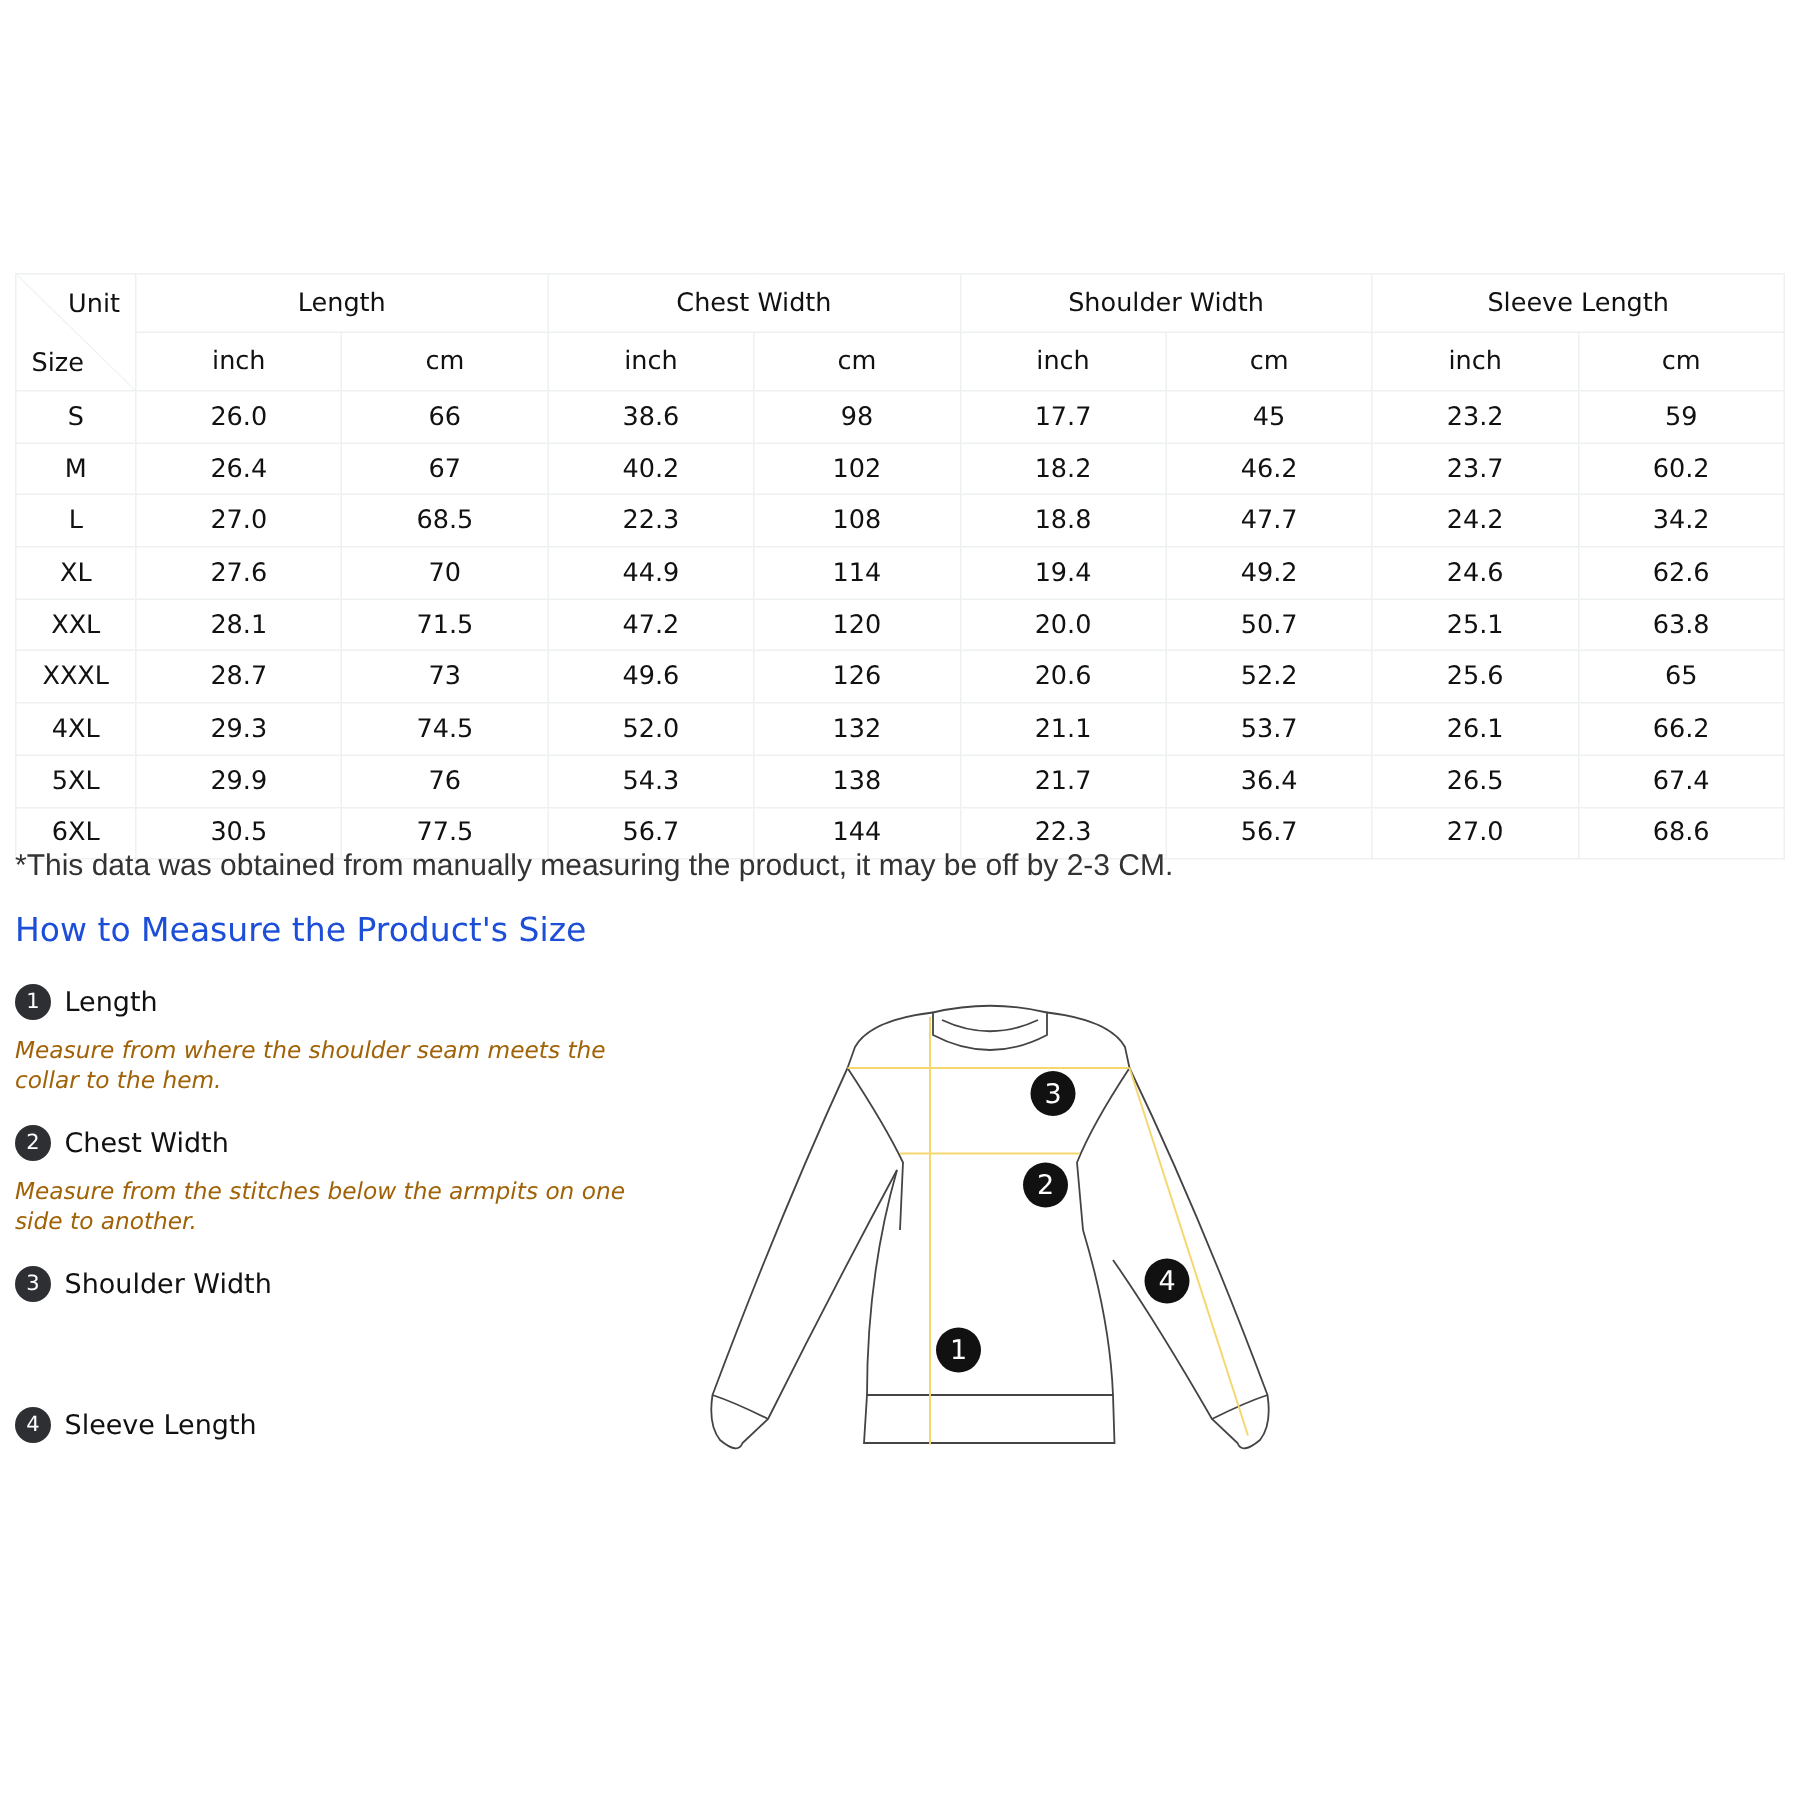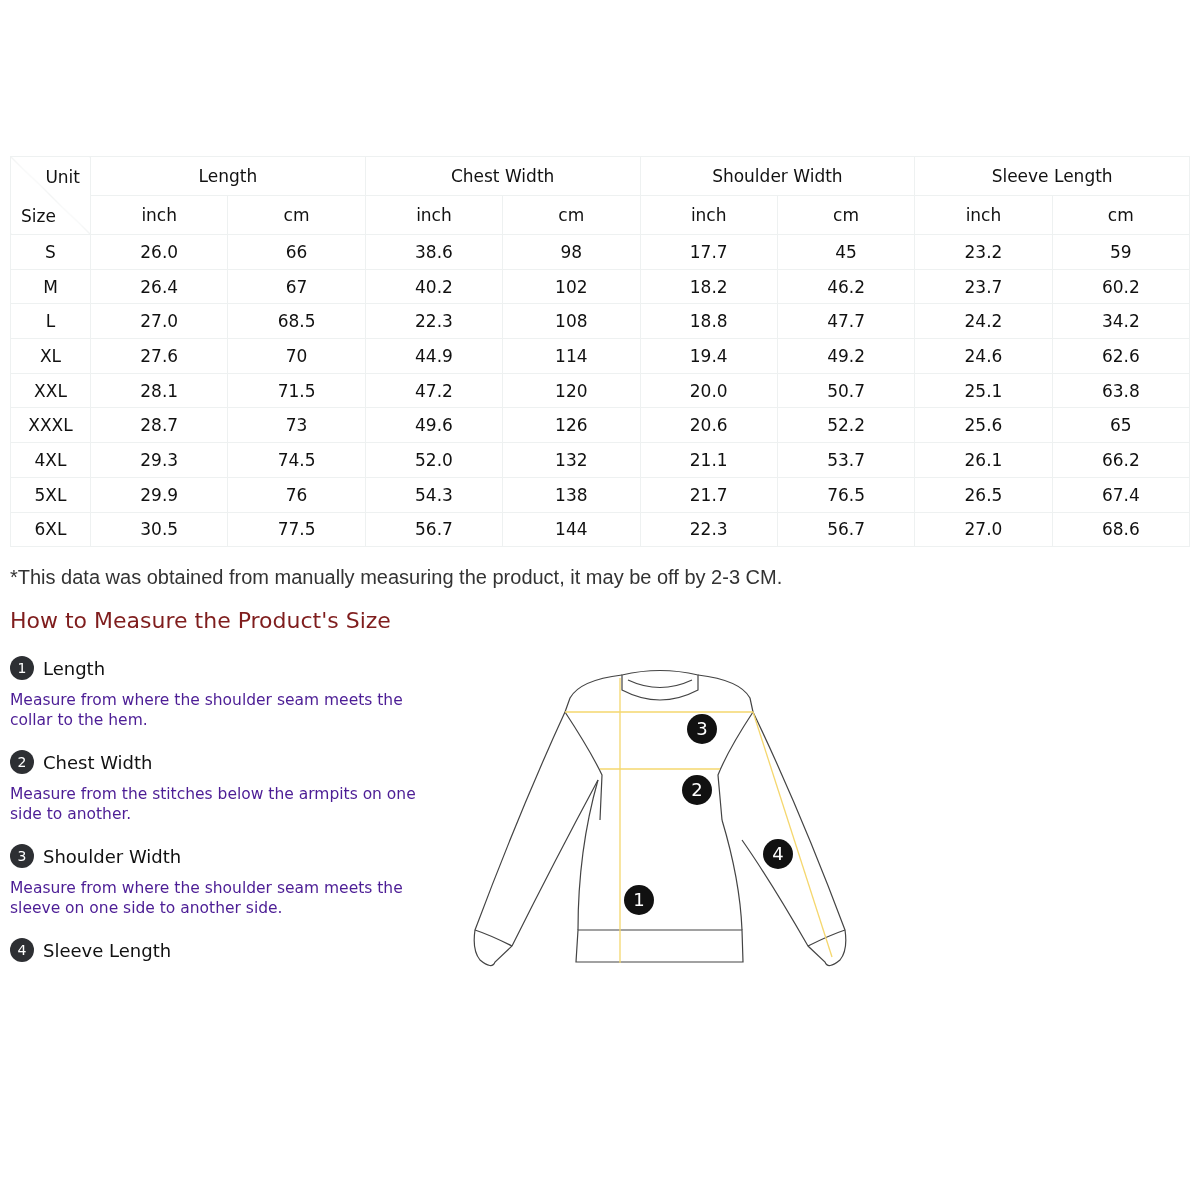--- a/index.html
+++ b/index.html
@@ -1,49 +1,49 @@
 <!DOCTYPE html>
 <html><head>
 <meta charset="utf-8">
 <style>
   html, body { margin: 0; padding: 0; background: #ffffff; }
   body {
     width: 1200px; height: 1200px; position: relative; overflow: hidden;
     font-family: "DejaVu Sans", "Liberation Sans", sans-serif; color: #111;
   }
   .size-table {
-    position: absolute; left: 10px; top: 156px; width: 1180px;
+    position: absolute; left: 10px; top: 182px; width: 1180px;
     border-collapse: collapse; table-layout: fixed;
   }
   .size-table td, .size-table th {
     border: 1px solid #eef1f1; text-align: center; font-weight: normal;
     font-size: 17px; color: #111; padding: 0;
   }
   .size-table tr.h1 th { height: 38px; }
   .size-table tr.h2 th { height: 38px; }
   .size-table tr.row td { height: 33.7px; }
   .corner { position: relative; background:
       linear-gradient(to top right, transparent calc(50% - 0.5px), #e6e9e9 50%, transparent calc(50% + 0.5px)); }
   .corner .unit { position: absolute; right: 10px; top: 10px; }
   .corner .size { position: absolute; left: 10px; bottom: 8px; }
   .note {
     position: absolute; left: 10px; top: 566px; font-size: 20px; color: #333;
     font-family: "Liberation Sans", sans-serif;
   }
   .howto-title {
-    position: absolute; left: 10px; top: 608px; font-size: 22px; color: #7f1d1d;
+    position: absolute; left: 10px; top: 608px; font-size: 22px; color: #1d4ed8;
   }
   .step { position: absolute; left: 10px; width: 420px; }
   .step-head { display: flex; align-items: center; font-size: 18px; color: #111; }
   .badge {
     width: 24px; height: 24px; border-radius: 50%; background: #2d2f33; color: #fff;
     font-size: 14px; display: inline-flex; align-items: center; justify-content: center;
     margin-right: 9px;
   }
-  .step-desc { margin-top: 10px; font-size: 15.5px; line-height: 20px; color: #4c1d95; }
+  .step-desc { margin-top: 10px; font-size: 15.5px; line-height: 20px; color: #a16207; font-style: italic; }
   .sweater { position: absolute; left: 460px; top: 650px; width: 400px; height: 330px; }
 </style>
 </head>
 <body>
 
 <table class="size-table">
   <colgroup>
     <col style="width:80px">
     <col>
       <col>
@@ -154,21 +154,21 @@
         <td>26.1</td>
         <td>66.2</td>
       </tr>
       <tr class="row">
         <td>5XL</td>
         <td>29.9</td>
         <td>76</td>
         <td>54.3</td>
         <td>138</td>
         <td>21.7</td>
-        <td>76.5</td>
+        <td>36.4</td>
         <td>26.5</td>
         <td>67.4</td>
       </tr>
       <tr class="row">
         <td>6XL</td>
         <td>30.5</td>
         <td>77.5</td>
         <td>56.7</td>
         <td>144</td>
         <td>22.3</td>
@@ -197,21 +197,20 @@
     <span>Chest Width</span>
   </div>
   <div class="step-desc">Measure from the stitches below the armpits on one side to another.</div>
 </div>
 
 <div class="step" style="top:844px">
   <div class="step-head">
     <span class="badge">3</span>
     <span>Shoulder Width</span>
   </div>
-  <div class="step-desc">Measure from where the shoulder seam meets the sleeve on one side to another side.</div>
 </div>
 
 <div class="step" style="top:938px">
   <div class="step-head">
     <span class="badge">4</span>
     <span>Sleeve Length</span>
   </div>
 </div>
 
 <svg class="sweater" viewBox="0 0 400 330">

